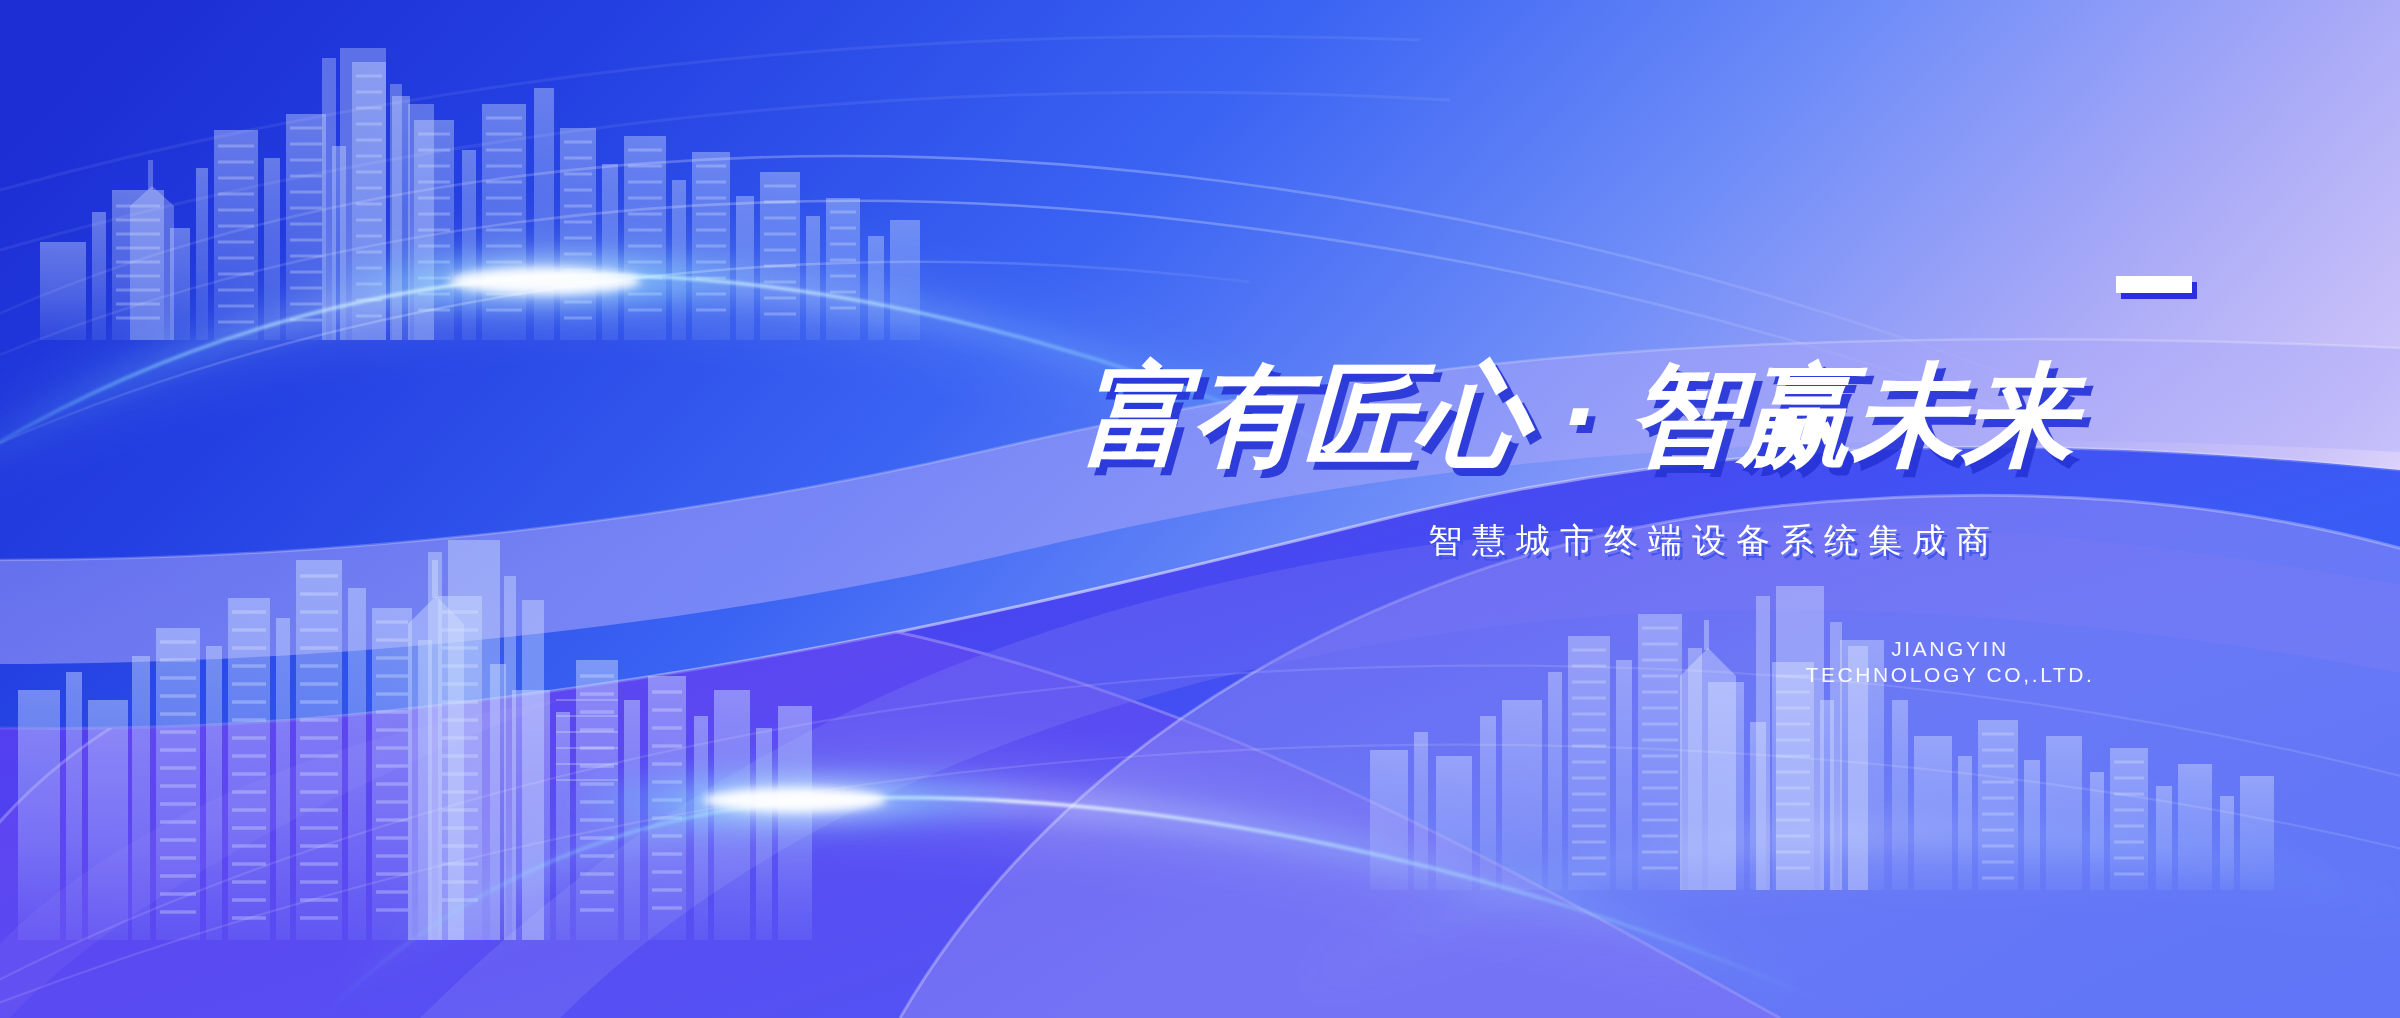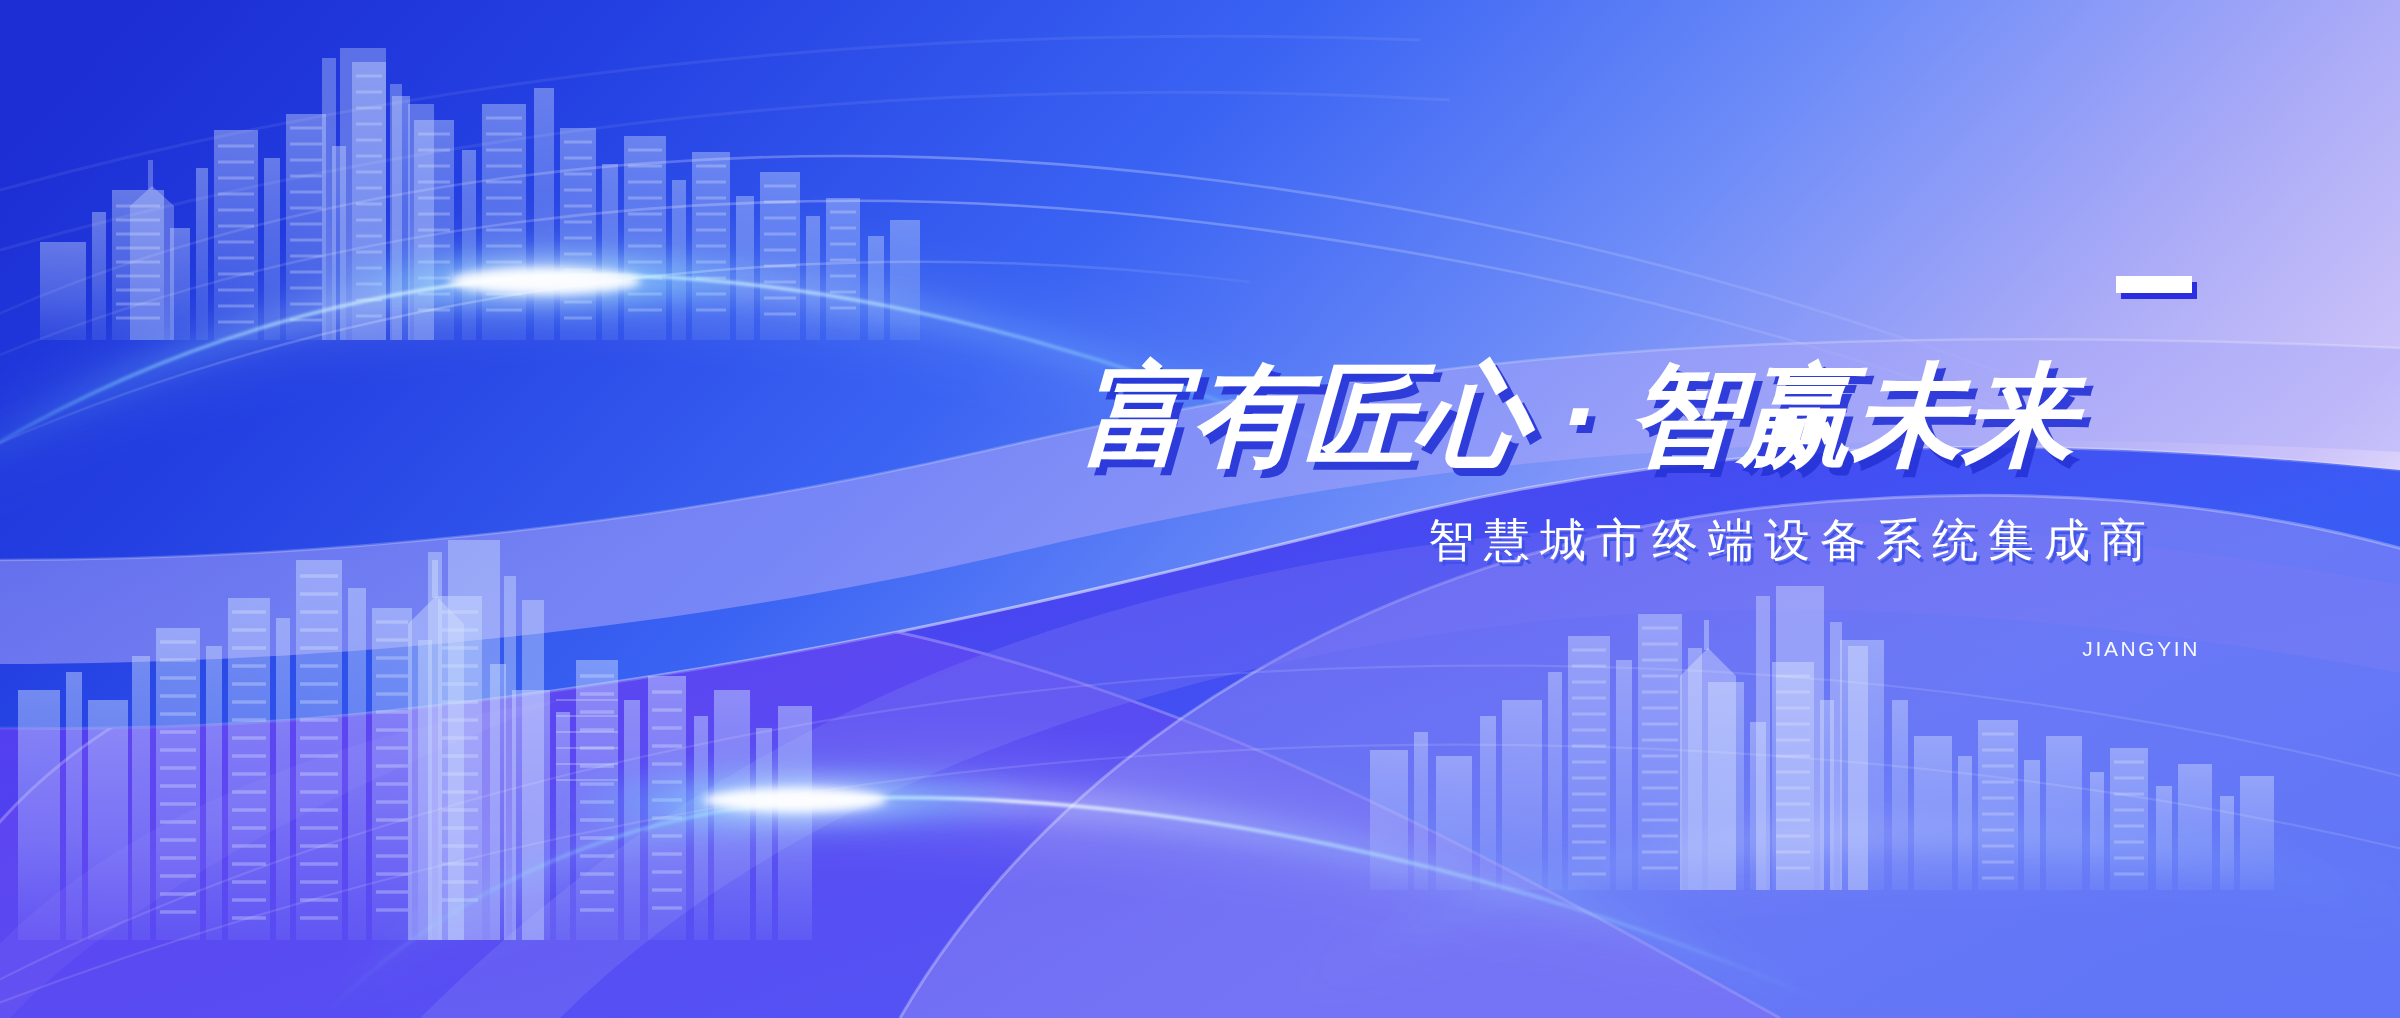--- a/index.html
+++ b/index.html
@@ -46,42 +46,42 @@
     letter-spacing:0px;
     white-space:nowrap;
     text-shadow:7px 8px 0 rgba(38,52,215,0.92);
     pointer-events:auto;
     transform:skewX(-2deg);
     transform-origin:left bottom;
   }
   .subhead {
     position:absolute;
     left:1428px; top:508px;
-    font-size:46px;
+    font-size:34px;
     line-height:64px;
     font-weight:500;
     color:#ffffff;
     letter-spacing:10px;
     white-space:nowrap;
     text-shadow:3px 4px 0 rgba(56,80,230,0.85);
     pointer-events:auto;
   }
   .company-en {
     position:absolute;
     left:1700px; top:636px;
     width:500px;
     text-align:right;
     color:#ffffff;
     font-size:21px;
     line-height:26px;
     letter-spacing:2.6px;
     opacity:0.95;
     pointer-events:auto;
   }
-  .company-en div { white-space:nowrap; }
+  .company-en div { white-space:nowrap;text-align:center; }
 </style>
 </head>
 <body>
 
 <div id="banner">
 
   <svg class="layer" viewBox="0 0 2400 1018" preserveAspectRatio="none">
     <defs>
 
       <linearGradient id="gBase" x1="0" y1="0.15" x2="1" y2="0.55">
@@ -789,16 +789,17 @@
   <div class="text-block">
 
     <div class="dash-mark"></div>
 
     <div class="headline">富有匠心 · 智赢未来</div>
 
     <div class="subhead">智慧城市终端设备系统集成商</div>
 
     <div class="company-en">
       <div>JIANGYIN</div>
+      <div>TECHNOLOGY CO,.LTD.</div>
     </div>
 
   </div>
 </div>
 
 </body></html>

